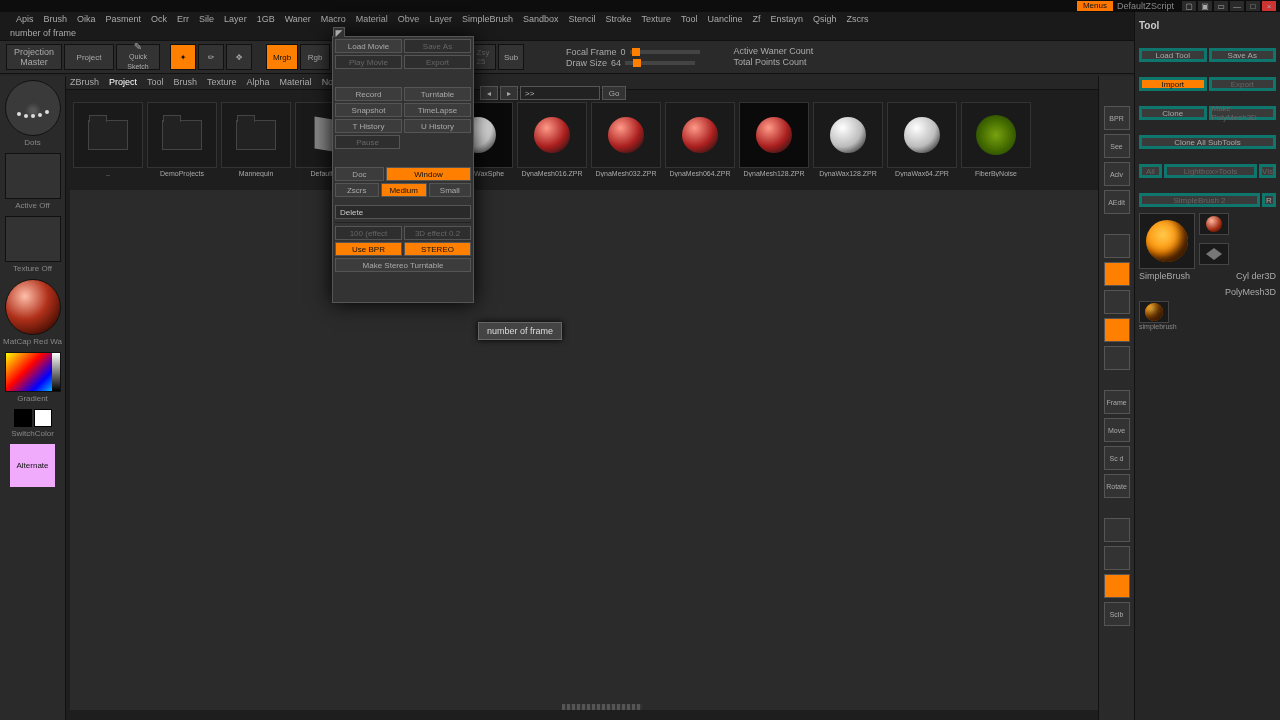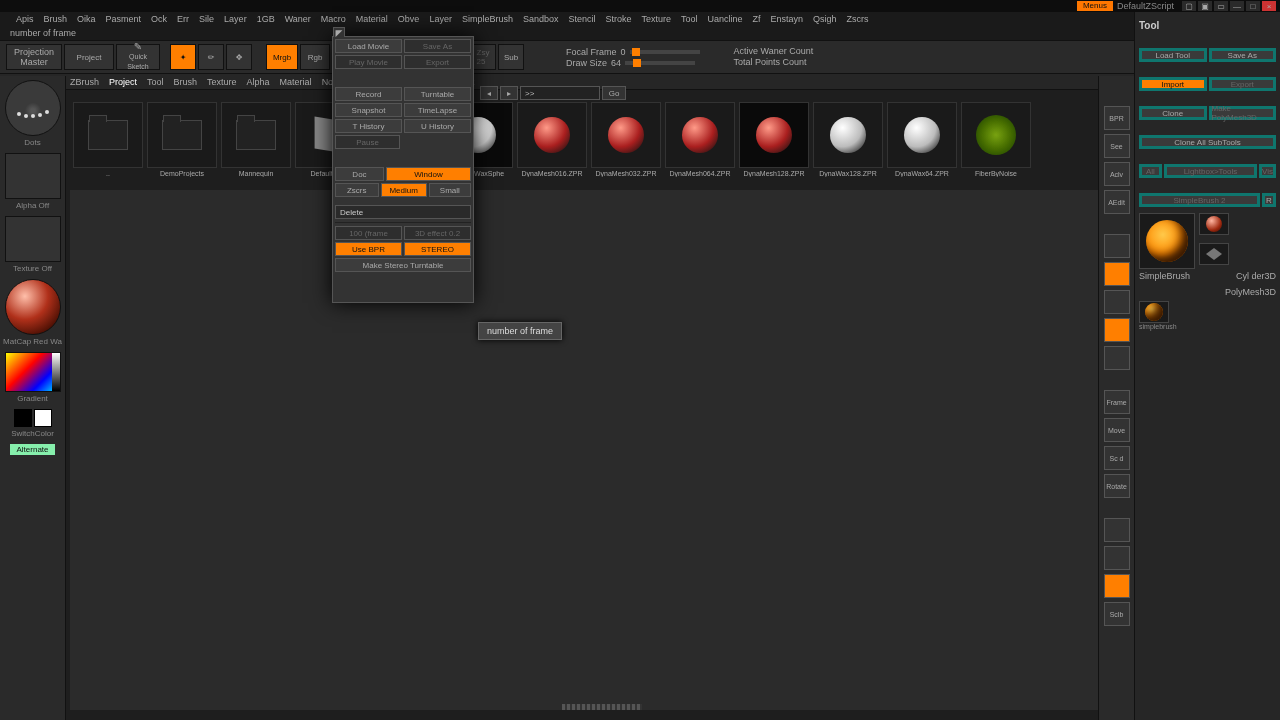--- a/index.html
+++ b/index.html
@@ -224,33 +224,33 @@
      <svg width="40" height="20">
         <circle cx="6" cy="16" r="2" fill="#ddd"></circle>
         <circle cx="13" cy="18" r="2" fill="#ddd"></circle>
         <circle cx="20" cy="18" r="2" fill="#ddd"></circle>
         <circle cx="27" cy="17" r="2" fill="#ddd"></circle>
         <circle cx="34" cy="14" r="2" fill="#ddd"></circle>
       </svg>
   </div>
   <div class="brushlabel">Dots</div>
   <div class="brushslot" style="border-radius:0;height:46px;background:#333"></div>
-  <div class="brushlabel">Alpha Off</div>
+  <div class="brushlabel">Active Off</div>
   <div class="brushslot" style="border-radius:0;height:46px;background:#333"></div>
   <div class="brushlabel">Texture Off</div>
   <div class="brushslot mat"></div>
   <div class="brushlabel">MatCap Red Wa</div>
   <div class="colorbox"></div>
   <div class="brushlabel">Gradient</div>
   <div class="swatches">
     <div class="sw" style="background:#000"></div>
     <div class="sw" style="background:#fff"></div>
   </div>
   <div class="brushlabel">SwitchColor</div>
-  <div class="brushlabel" style="background:#86efac;color:#111;padding:1px 6px">Alternate</div>
+  <div class="brushlabel" style="background:#f0abfc;color:#111;padding:17px 6px">Alternate</div>
 </div>
 
 <div class="projstrip" id="projstrip">
     <div class="projcell">
       <div class="projthumb">
         <div class="fold"></div>
       </div>
       <div class="projname">..</div>
     </div>
     <div class="projcell">
@@ -444,21 +444,21 @@
     </div>
   <div class="prow">
       <div class="pbtn" style="flex:0 0 32%">Zscrs</div>
       <div class="pbtn orange" style="flex:0 0 34%">Medium</div>
       <div class="pbtn">Small</div>
     </div>
   <div style="height:6px"></div>
   <div class="phdr">Delete</div>
   <hr>
   <div class="prow">
-      <div class="pbtn dim">100 (frame</div>
+      <div class="pbtn dim">100 (effect</div>
       <div class="pbtn dim">3D effect 0.2</div>
     </div>
   <div class="prow">
       <div class="pbtn orange">Use BPR</div>
       <div class="pbtn orange">STEREO</div>
     </div>
   <div class="prow">
       <div class="pbtn">Make Stereo Turntable</div>
     </div>
   <div style="height:26px"></div>

